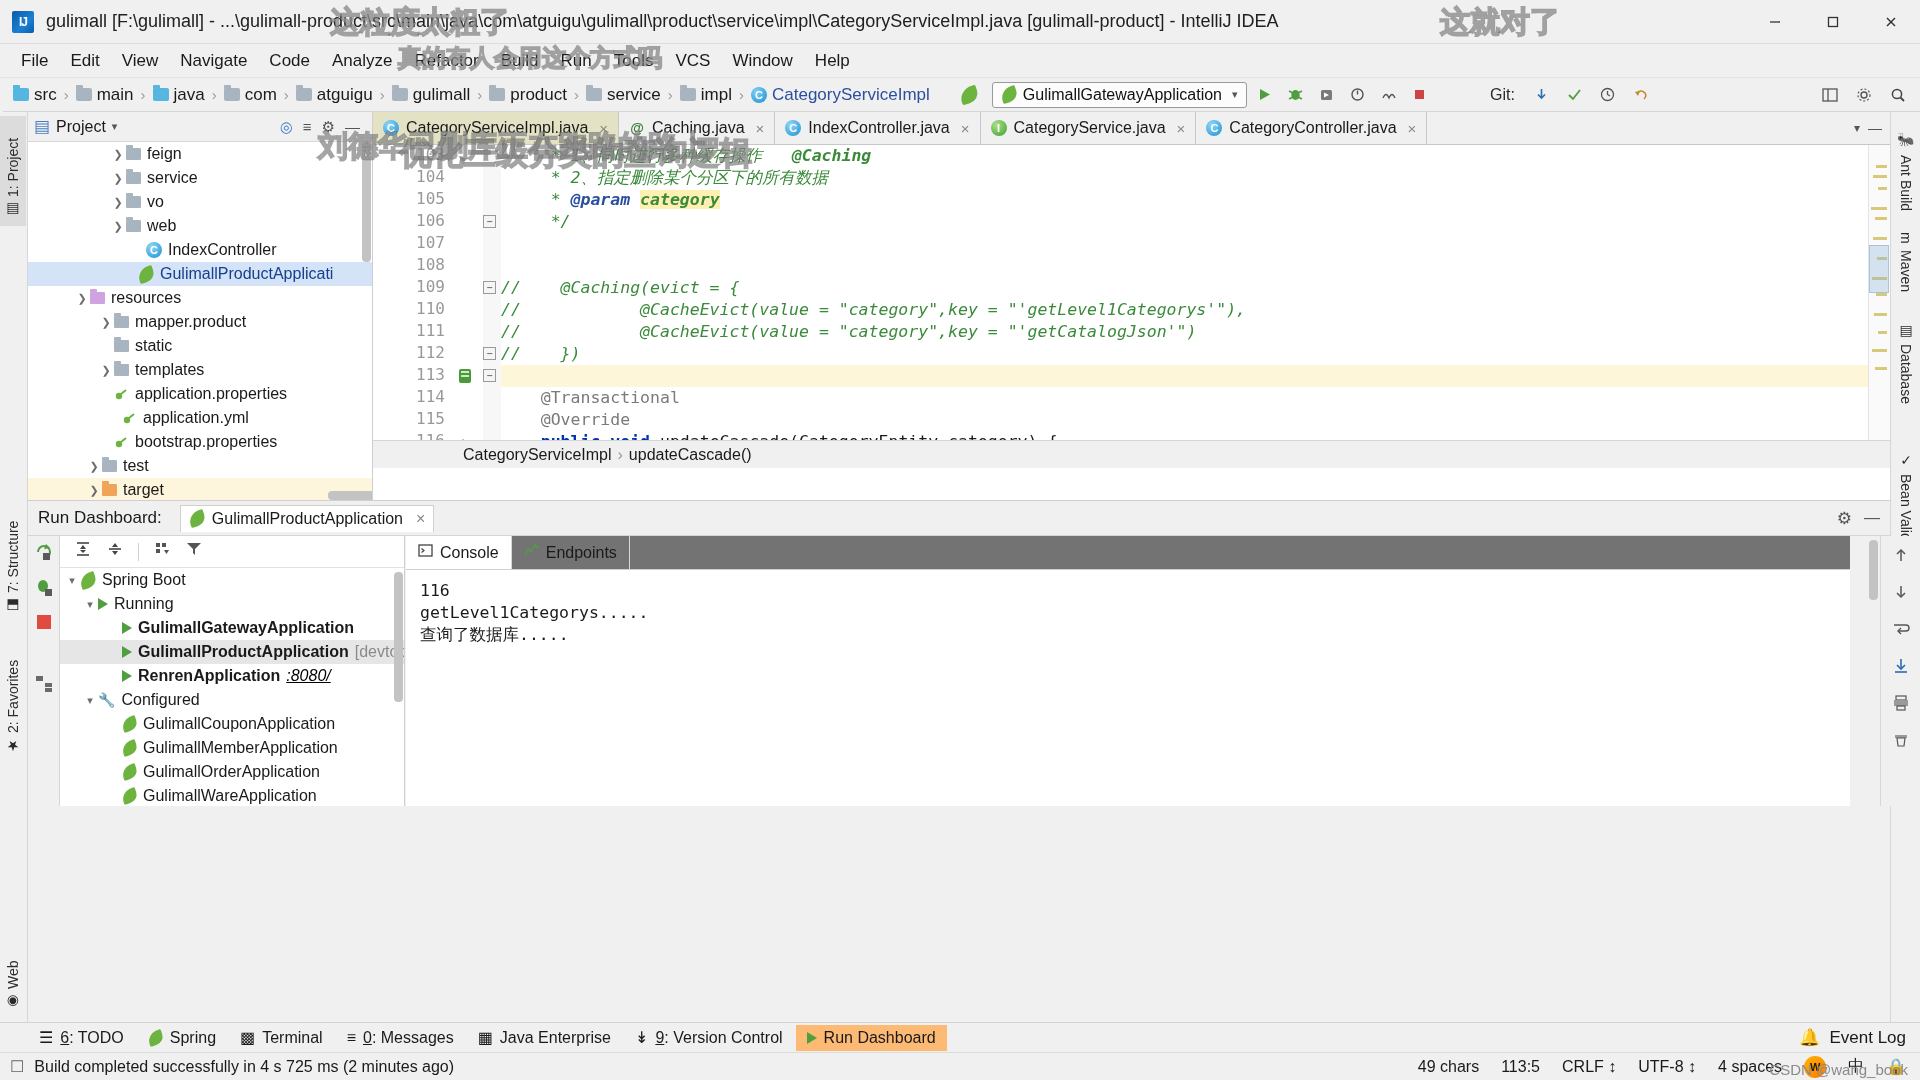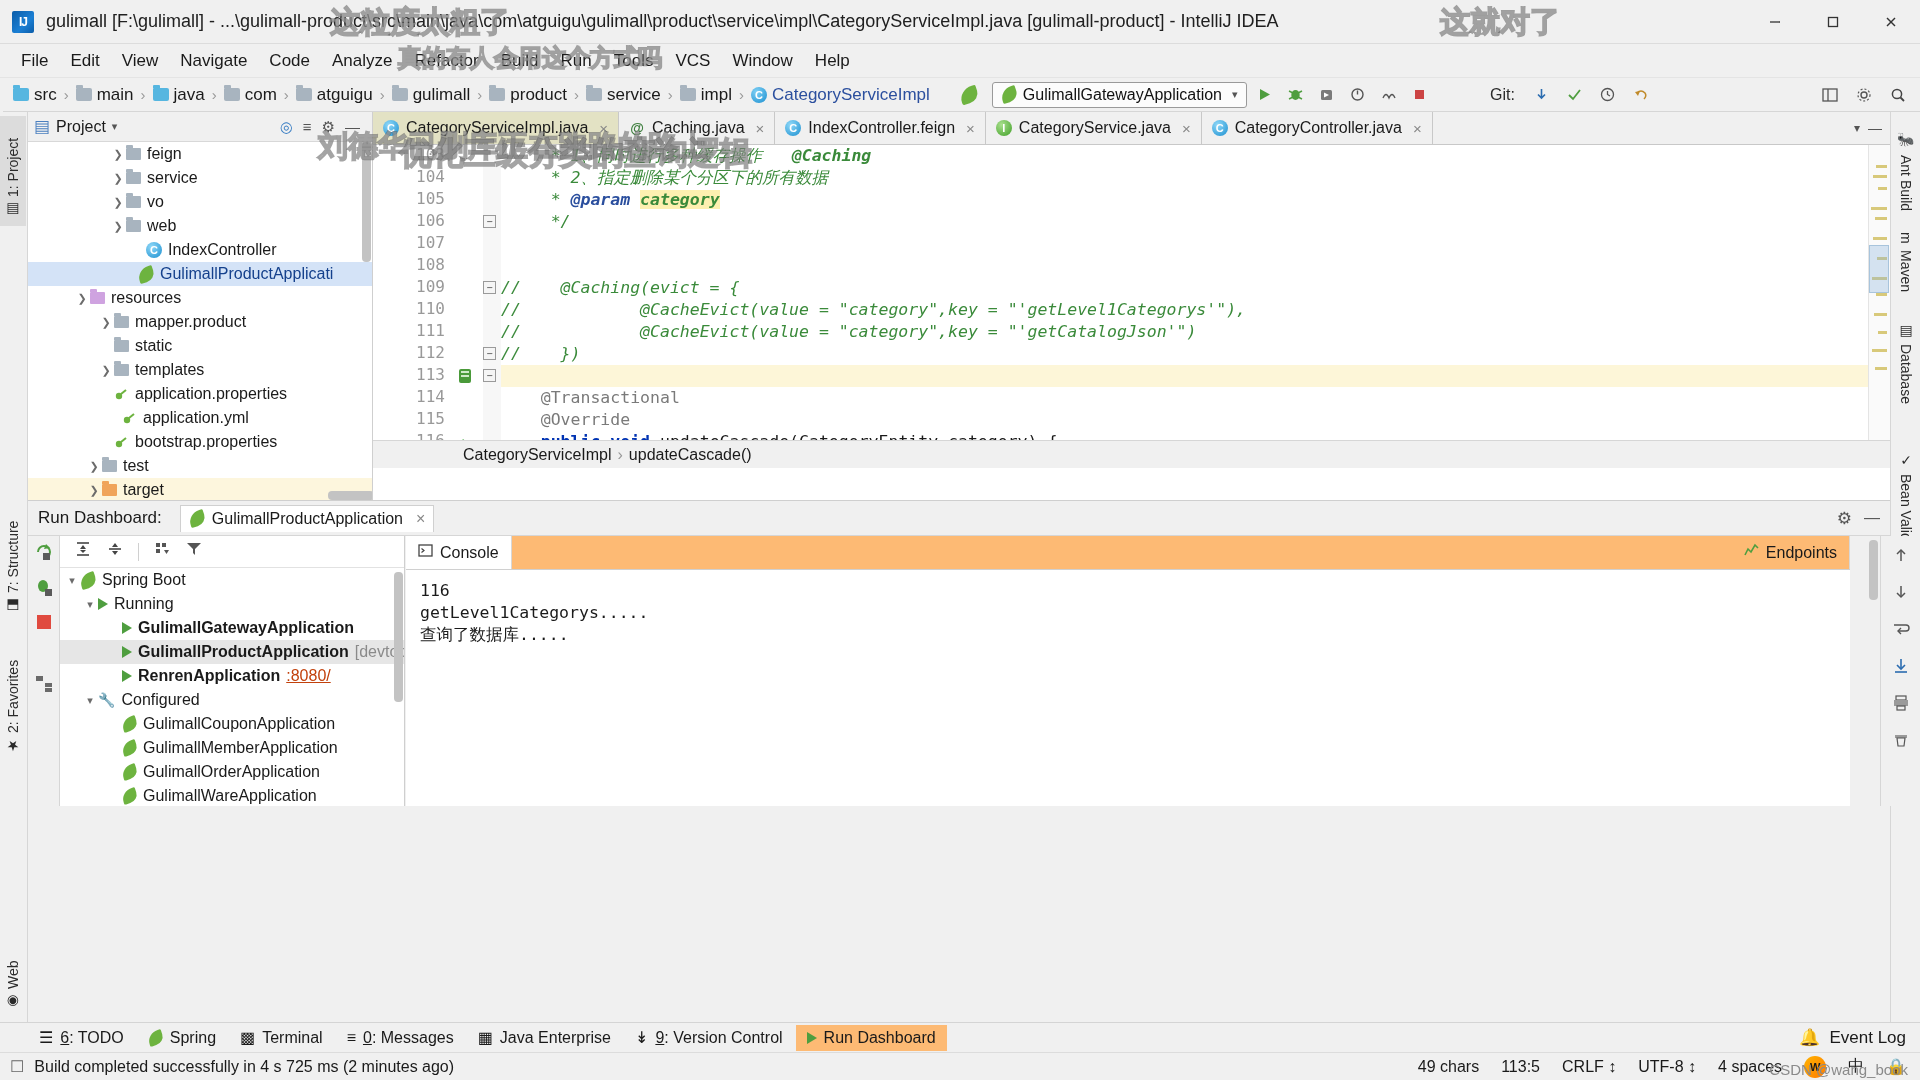--- a/index.html
+++ b/index.html
@@ -263,35 +263,35 @@
   .rd-tbar {
     height:32px; border-bottom:1px solid #e2e2e2; display:flex;
     align-items:center; gap:14px; padding-left:14px; background:#fff;
   }
   .rdrow{
     display:flex; align-items:center; height:24px; white-space:nowrap; font-size:16px;
   }
   .rdrow.sel{ background:#e6e6e6; }
   .rd-bold{ font-weight:bold; }
   .rd-dim { color:#8a8a8a; }
-  .rd-blue{ color:#c2410c; }
+  .rd-blue{ color:#000000;font-style:italic; }
   .play-tri{
     width:0;height:0;border-left:10px solid #4f9e3f;
     border-top:6px solid transparent;border-bottom:6px solid transparent; flex:none;
   }
   .wrench{ color:#5a5a5a; font-size:14px; }
   .rd-scroll{ position:absolute; right:1px; top:36px; width:9px; height:130px;
               background:#c3c3c3; border-radius:4px;}
 
   .rd-console {
     position:absolute; left:406px; top:536px; right:70px; height:270px;
     background:#fff;
   }
-  .con-tabs{ height:34px; background:#fdba74; display:flex; align-items:stretch;
-             border-bottom:1px solid #d0d0d0;justify-content:space-between;}
+  .con-tabs{ height:34px; background:#737373; display:flex; align-items:stretch;
+             border-bottom:1px solid #d0d0d0;}
   .con-tab{ display:flex;align-items:center;gap:7px;padding:0 12px;font-size:16px;
             border-right:1px solid #d7d7d7;}
   .con-tab.active{ background:#fff; }
   .con-body{ padding:10px 14px; font-family:"DejaVu Sans Mono", monospace;
              font-size:16.5px; color:#1a1a1a; line-height:22px;}
   .con-right {
     position:absolute; right:0; top:536px; width:40px; height:270px;
     background:#f0f0f0; border-left:1px solid #d6d6d6;
     display:flex; flex-direction:column; align-items:center; padding-top:10px; gap:14px;
   }
@@ -674,21 +674,21 @@
         <span>CategoryServiceImpl.java</span>
         <span class="x">×</span>
       </div>
       <div class="etab">
         <span class="etab-ic-at">@</span>
         <span>Caching.java</span>
         <span class="x">×</span>
       </div>
       <div class="etab">
         <span class="etab-ic-c">C</span>
-        <span>IndexController.feign</span>
+        <span>IndexController.java</span>
         <span class="x">×</span>
       </div>
       <div class="etab">
         <span class="etab-ic-i">I</span>
         <span>CategoryService.java</span>
         <span class="x">×</span>
       </div>
       <div class="etab">
         <span class="etab-ic-c">C</span>
         <span>CategoryController.java</span>

